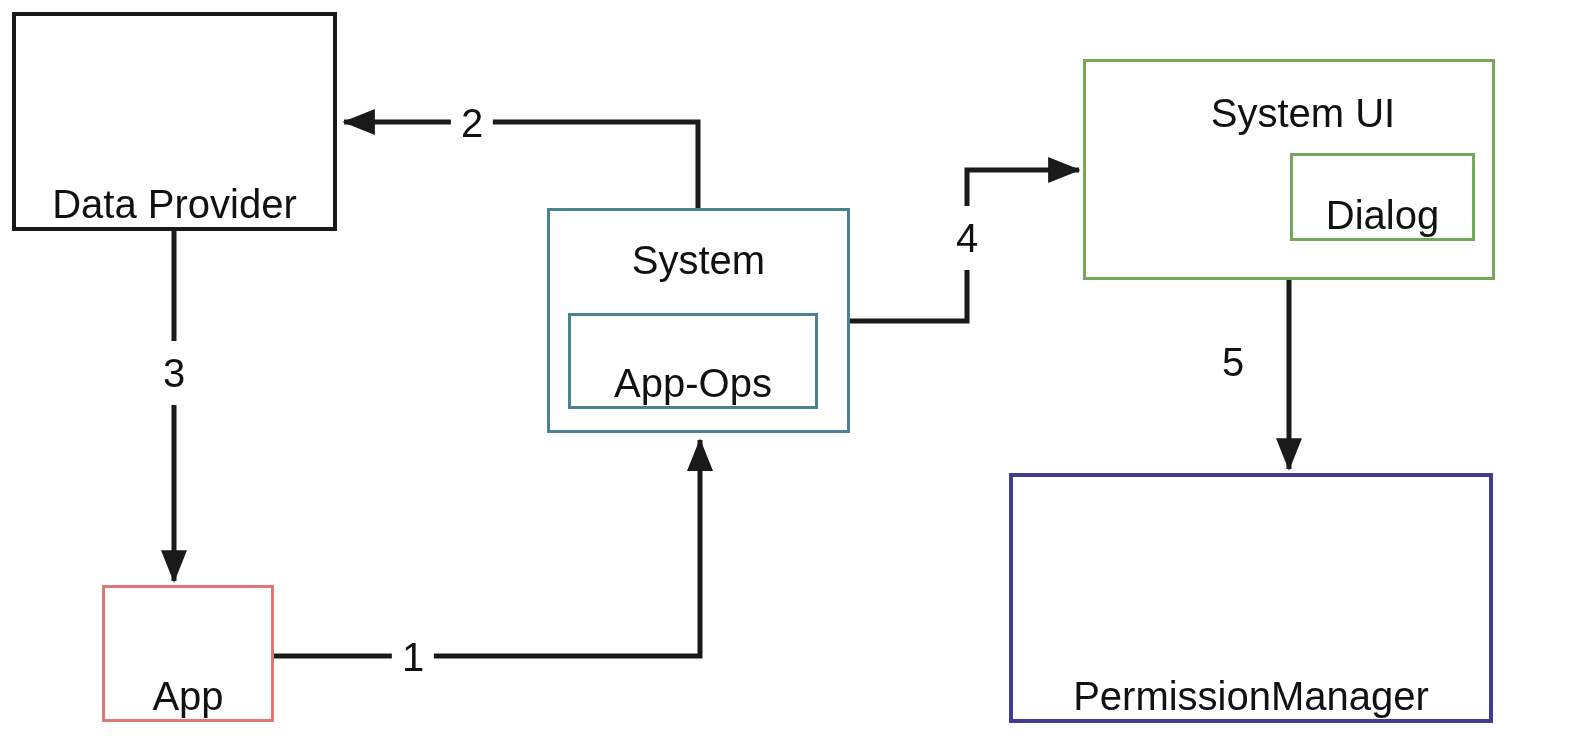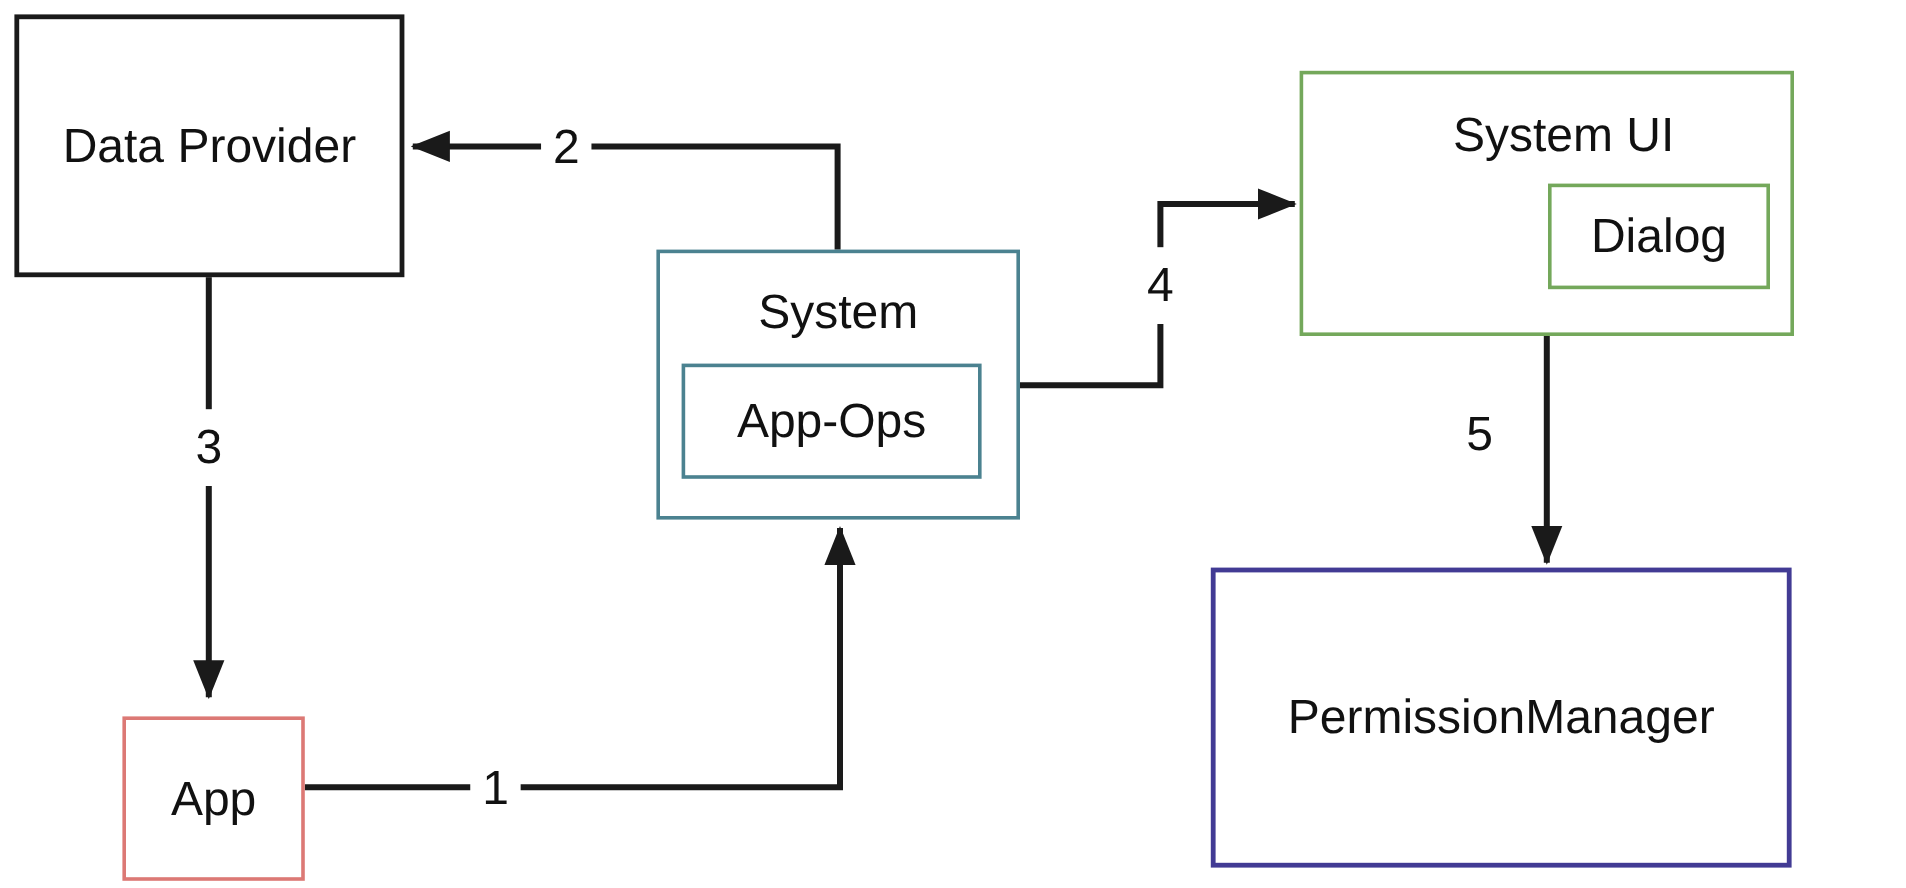--- a/index.html
+++ b/index.html
@@ -23,36 +23,36 @@
     fill: none;
     stroke-width: 5px;
     stroke-linejoin: miter;
   }
   #arrowhead-path { stroke: none; }
   .node {
     position: absolute;
     box-sizing: border-box;
     background: #ffffff;
     display: flex;
-    align-items: center;
+    align-items: flex-end;
     justify-content: center;
     font-size: 40px;
     line-height: 46px;
     z-index: 2;
     border-style: solid;
   }
   .node.top-label { align-items: flex-start; }
   .node.inner { z-index: 3; }
 
   #node-data-provider { left: 12px;  top: 12px;  width: 325px; height: 219px; border-width: 4px; }
   #node-system        { left: 547px; top: 208px; width: 303px; height: 225px; border-width: 3px; padding-top: 26px; }
-  #node-app-ops       { left: 568px; top: 303px; width: 250px; height: 96px;  border-width: 3px; }
+  #node-app-ops       { left: 568px; top: 313px; width: 250px; height: 96px;  border-width: 3px; }
   #node-system-ui     { left: 1083px; top: 59px; width: 412px; height: 221px; border-width: 3px; padding-top: 28px; }
   #node-dialog        { left: 1290px; top: 153px; width: 185px; height: 88px; border-width: 3px; }
-  #node-app           { left: 102px; top: 585px; width: 152px; height: 137px; border-width: 3px; margin-top: 12px; }
+  #node-app           { left: 102px; top: 585px; width: 172px; height: 137px; border-width: 3px; }
   #node-permission-manager { left: 1009px; top: 473px; width: 484px; height: 250px; border-width: 4px; }
 
   .edge-label {
     position: absolute;
     transform: translate(-50%, -50%);
     background: #ffffff;
     font-size: 40px;
     line-height: 44px;
     z-index: 4;
     padding: 2px 10px;

